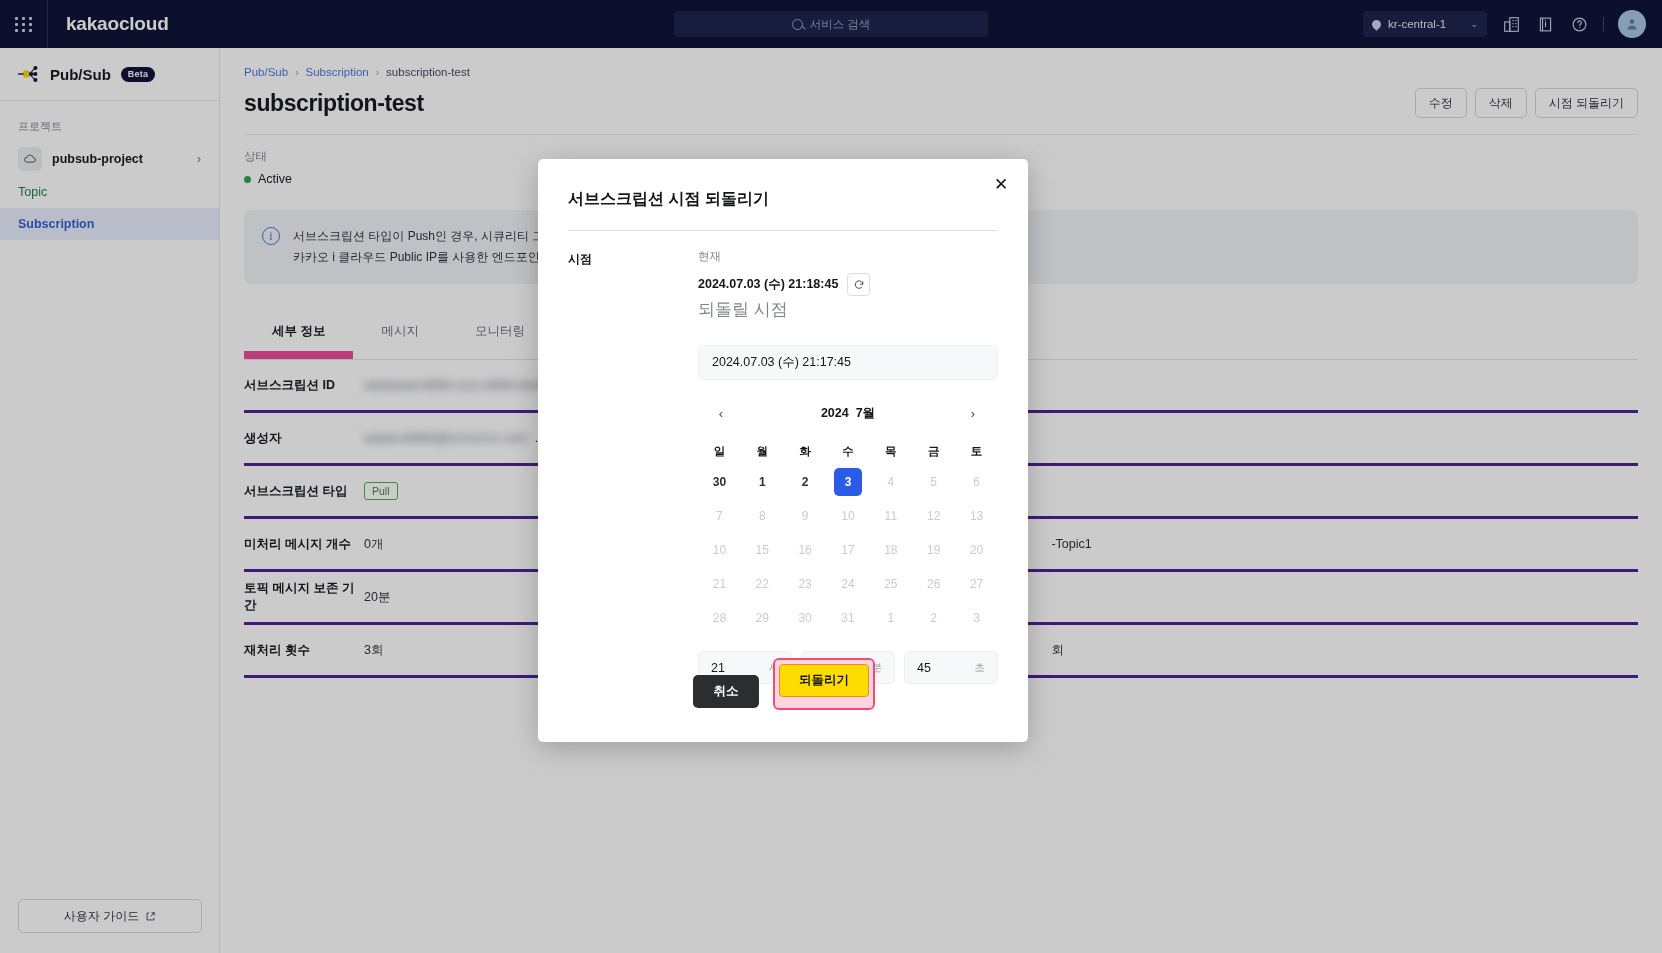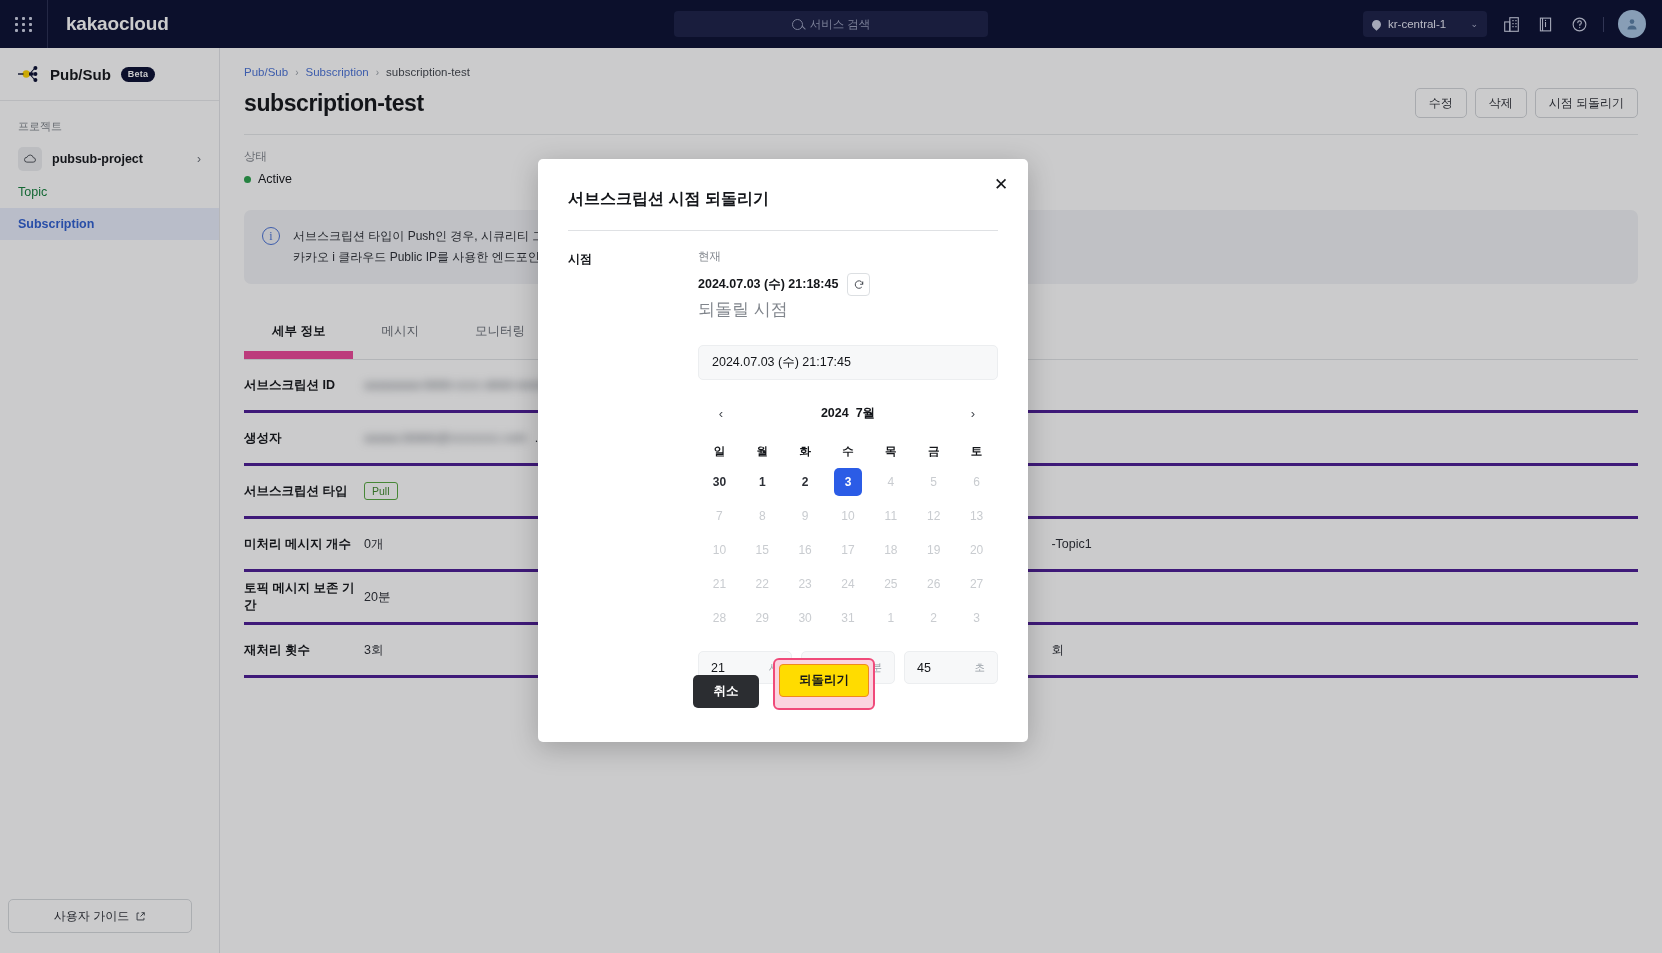--- a/index.html
+++ b/index.html
@@ -71,21 +71,21 @@
   }
   .proj .pic { width:24px;height:24px;border-radius:5px;background:#eceef0;display:flex;align-items:center;justify-content:center;}
   .proj .pic svg{width:14px;height:14px;}
   .proj .pl { font-size:12.5px; font-weight:700; color:#14161a; }
   .proj .ar { margin-left:auto; color:#6a6f77; font-size:12px; }
   .navitem {
     height:32px; display:flex; align-items:center; padding:0 18px;
     font-size:12.5px; color:#15803d; cursor:pointer;
   }
   .navitem.active { background:#e8edfb; color:#2f5fd0; font-weight:700; }
-  .sb-foot { position:absolute; bottom:20px; left:8px; width:184px; }
+  .sb-foot { position:absolute; bottom:20px; left:18px; width:184px; }
   .guide-btn {
     height:34px; border:1px solid #d7dadd; border-radius:5px; background:#fff;
     display:flex; align-items:center; justify-content:center; gap:6px;
     font-size:12px; color:#2c2f36; cursor:pointer;
   }
   .guide-btn svg { width:11px;height:11px; }
 
   
   .main { position:absolute; top:48px; left:220px; width:1442px; height:905px; background:#fff; overflow:hidden; }
   .crumb { padding:18px 24px 0; font-size:11.5px; color:#4a4e55; display:flex; gap:7px; align-items:center;}

